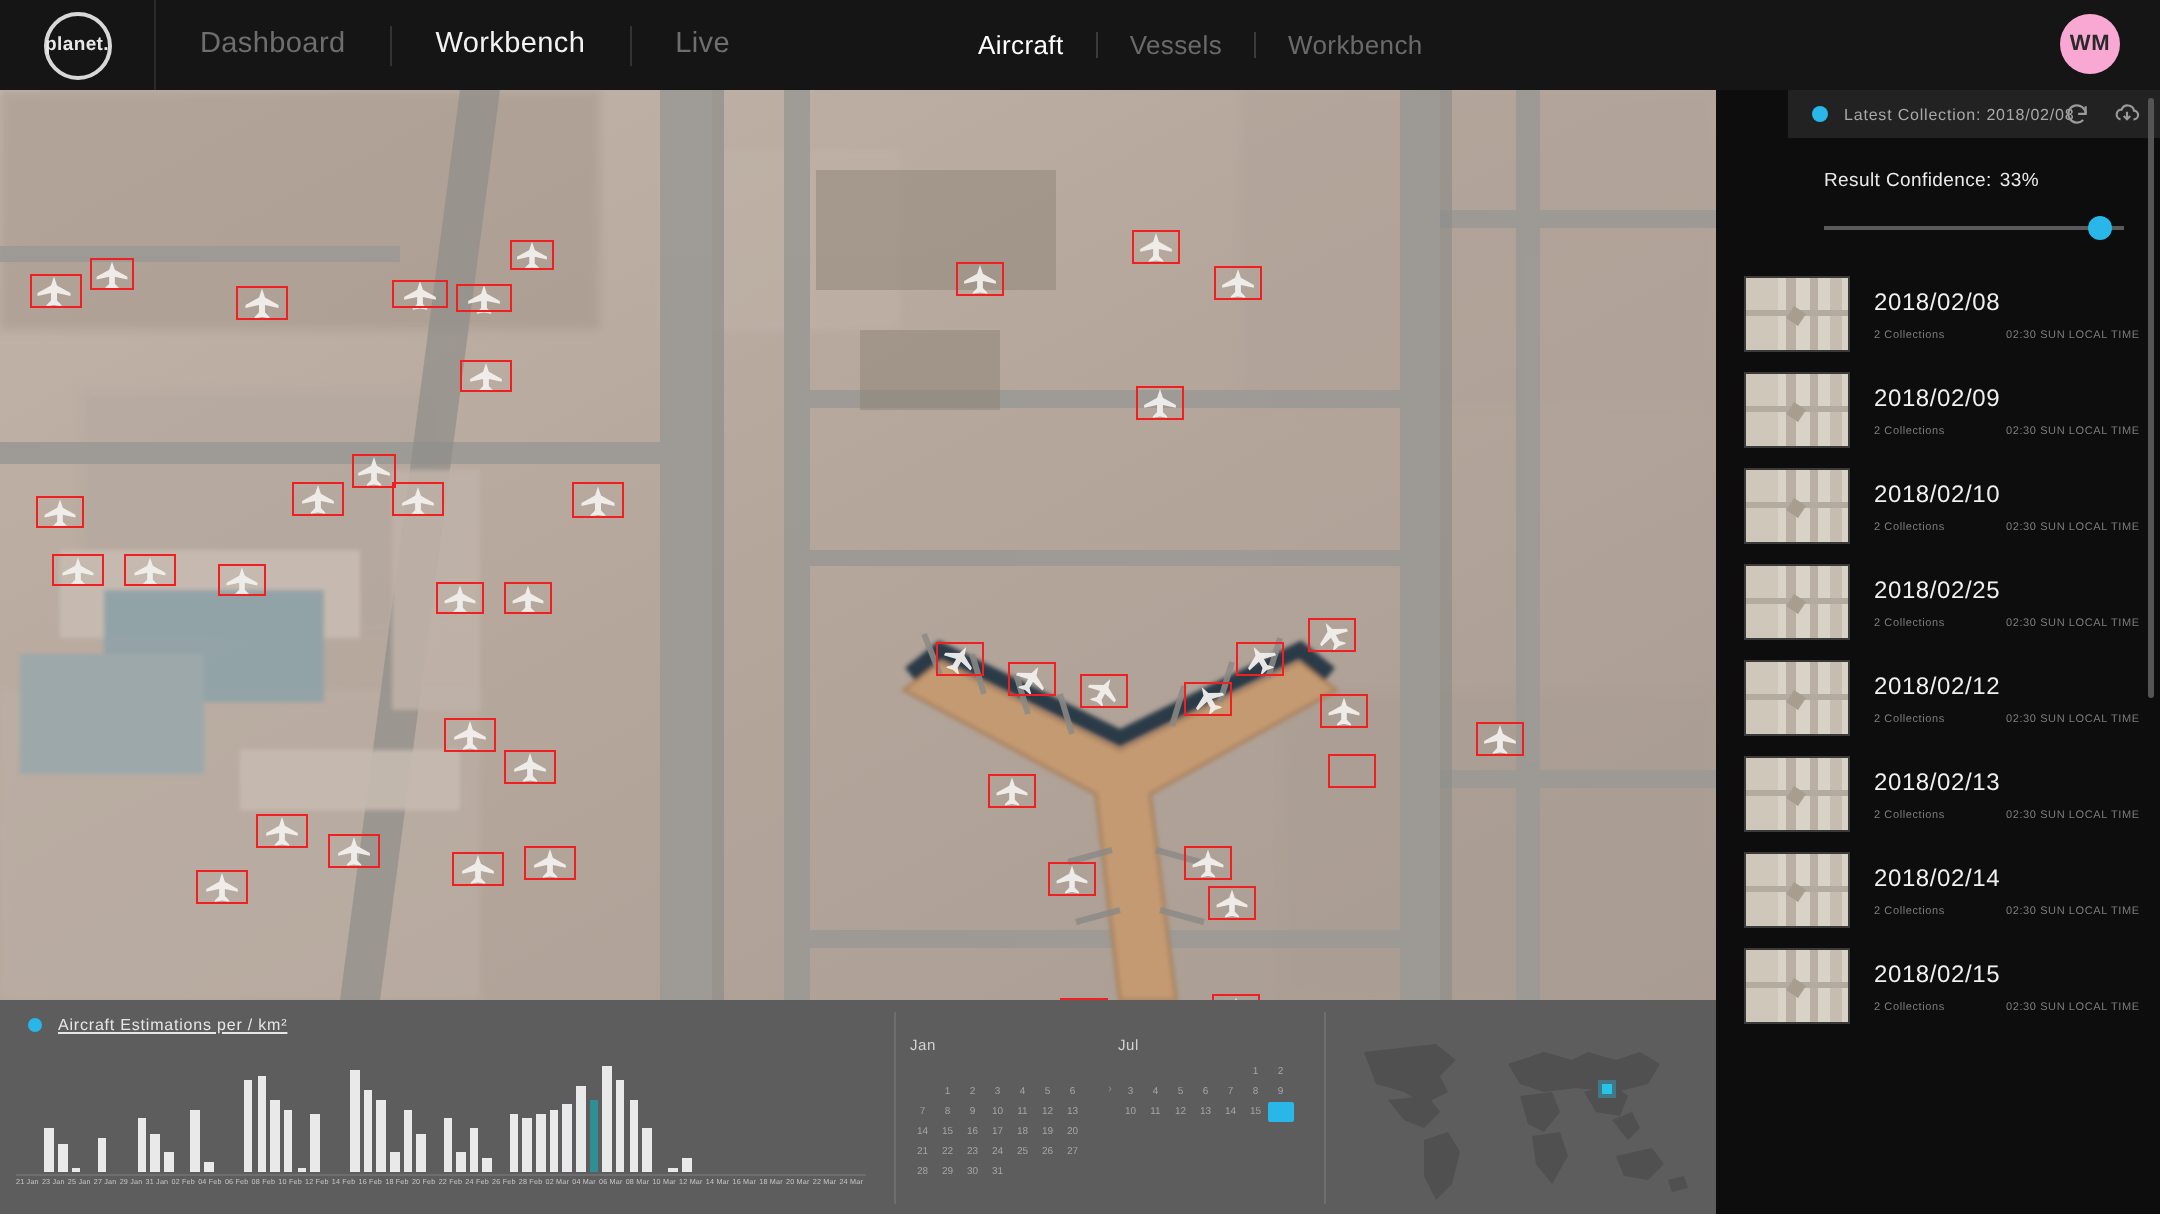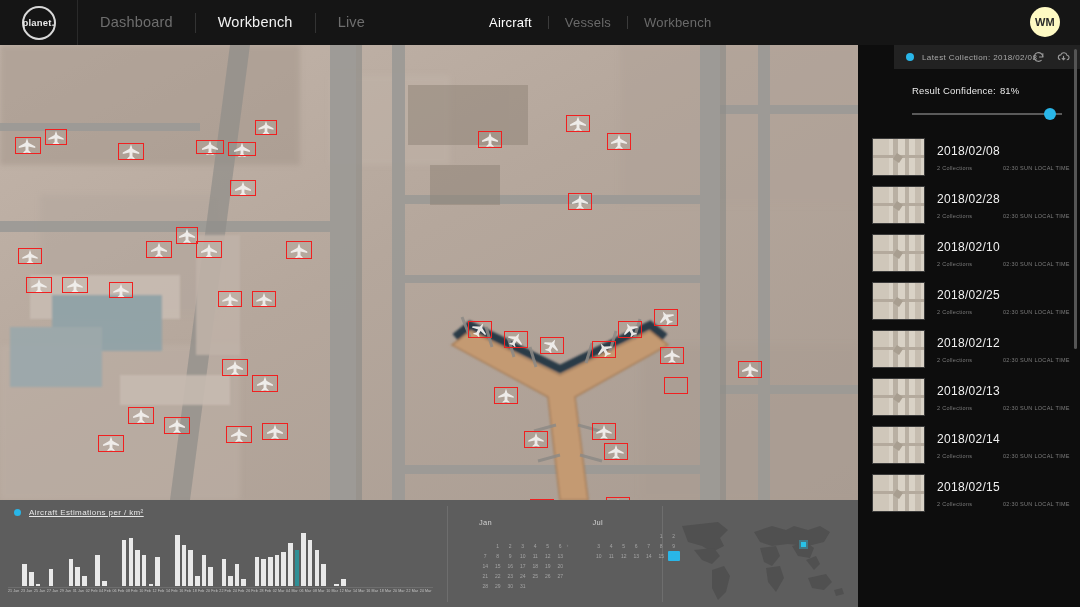--- a/index.html
+++ b/index.html
@@ -19,21 +19,21 @@
   .navgroup { display:flex; align-items:center; height:45px; }
   .navitem { font-size:14.5px; padding:0 22px; color:#6e6e6e; line-height:45px;
              letter-spacing:.2px; cursor:pointer; }
   .navitem.active { color:#f2f2f2; }
   .navdiv { width:1px; height:20px; background:#333; }
   .subnav { display:flex; align-items:center; margin-left:86px; }
   .subitem { font-size:13px; padding:0 16px; color:#6a6a6a; letter-spacing:.2px; cursor:pointer; }
   .subitem.active { color:#ffffff; }
   .subdiv { width:1px; height:13px; background:#3b3b3b; }
   .avatar { position:absolute; right:20px; top:7px; width:30px; height:30px;
-            border-radius:50%; background:#fef9c3; color:#2a2a2a; font-size:11px;
+            border-radius:50%; background:#f9a8d4; color:#2a2a2a; font-size:11px;
             font-weight:bold; display:flex; align-items:center; justify-content:center;
             letter-spacing:.3px; cursor:pointer; }
 
   
   .toolbar { position:absolute; left:0; top:45px; width:858px; height:23px;
              background:rgba(48,48,48,.92); display:flex; align-items:center; }
   .dots { margin-left:14px; color:#cfcfcf; font-size:11px; letter-spacing:1px; }
   .algo-name { margin-left:12px; font-size:11.5px; color:#e2e2e2; letter-spacing:.2px; }
   .loc-wrap { display:flex; align-items:center; margin-left:130px; cursor:pointer; }
   .caret { width:0;height:0;border-left:5px solid transparent;border-right:5px solid transparent;
@@ -59,21 +59,21 @@
   .bar.sel { background:#2f8f96; }
   .axisline { position:absolute; left:8px; top:87px; width:425px; height:1px; background:#6e6e6e; }
   .axislabels { position:absolute; left:8px; top:89px; width:425px; height:16px; display:flex; }
   .axlab { flex:1 1 0; font-size:3.6px; color:#c6c6c6; text-align:center;
            letter-spacing:.1px; white-space:nowrap; }
 
   .vdiv { position:absolute; top:506px; width:1px; height:96px; background:#6e6e6e; }
 
   
   .cals { position:absolute; left:455px; top:518px; width:200px; height:82px; display:flex; }
-  .cal { width:96px;margin-left:24px; }
+  .cal { width:96px; }
   .cal-title { font-size:7.5px; color:#d2d2d2; margin-bottom:4px; letter-spacing:.3px; }
   .cal-grid { display:grid; grid-template-columns:repeat(7,12.5px); grid-auto-rows:10px; }
   .cday { font-size:5px; color:#a5a5a5; display:flex; align-items:center;
           justify-content:center; cursor:pointer; }
   .cday.sel { background:#29b6e8; color:#29b6e8; border-radius:1px; }
   .cal-sep { width:8px; text-align:center; font-size:6px; color:#8a8a8a; padding-top:24px; }
 
   
   .world { position:absolute; left:668px; top:512px; width:190px; height:92px; overflow:hidden; }
   .worldmarker { position:absolute; left:133px; top:32px; width:5px; height:5px;
@@ -679,21 +679,21 @@
         <svg class="ricon" viewBox="0 0 24 24" fill="none" stroke="#9a9a9a" stroke-width="2">
           <path d="M6 16a4.5 4.5 0 0 1 1-8.9A6 6 0 0 1 18.5 8 4 4 0 0 1 18 16"></path>
           <polyline points="9 13 12 16 15 13"></polyline>
             <line x1="12" y1="9" x2="12" y2="16"></line>
         </svg>
       </div>
     </div>
 
     <div class="conf">
       <div class="conf-label">
-        <span>Result Confidence:</span><b>81%</b>
+        <span>Result Confidence:</span><b>33%</b>
       </div>
       <div class="slider">
         <div class="strack"></div>
         <div class="sthumb" id="sthumb" style="left: 88%;"></div>
       </div>
     </div>
 
     <div class="datelist" id="datelist">
         <div class="drow">
           <div class="thumb"><svg viewBox="0 0 53 38" width="53" height="38">
@@ -717,21 +717,21 @@
           <div class="thumb"><svg viewBox="0 0 53 38" width="53" height="38">
               <rect width="53" height="38" fill="#d9d2c6"></rect>
               <rect x="0" y="0" width="16" height="38" fill="#cfc7ba"></rect>
               <rect x="20" y="0" width="5" height="38" fill="#b9b0a3"></rect>
               <rect x="32" y="0" width="4" height="38" fill="#b9b0a3"></rect>
               <rect x="42" y="0" width="6" height="38" fill="#c6bdb0"></rect>
               <rect x="0" y="16" width="53" height="3" fill="#b4aa9d"></rect>
               <path d="M24,14 L30,18 L26,24 L20,20 Z" fill="#a89e90"></path>
             </svg></div>
           <div class="dinfo">
-            <div class="ddate">2018/02/28</div>
+            <div class="ddate">2018/02/09</div>
             <div class="dmeta">
               <div class="dcoll">2 Collections</div>
               <div class="dtime">02:30 SUN LOCAL TIME</div>
             </div>
           </div>
         </div>
         <div class="drow">
           <div class="thumb"><svg viewBox="0 0 53 38" width="53" height="38">
               <rect width="53" height="38" fill="#d9d2c6"></rect>
               <rect x="0" y="0" width="16" height="38" fill="#cfc7ba"></rect>

